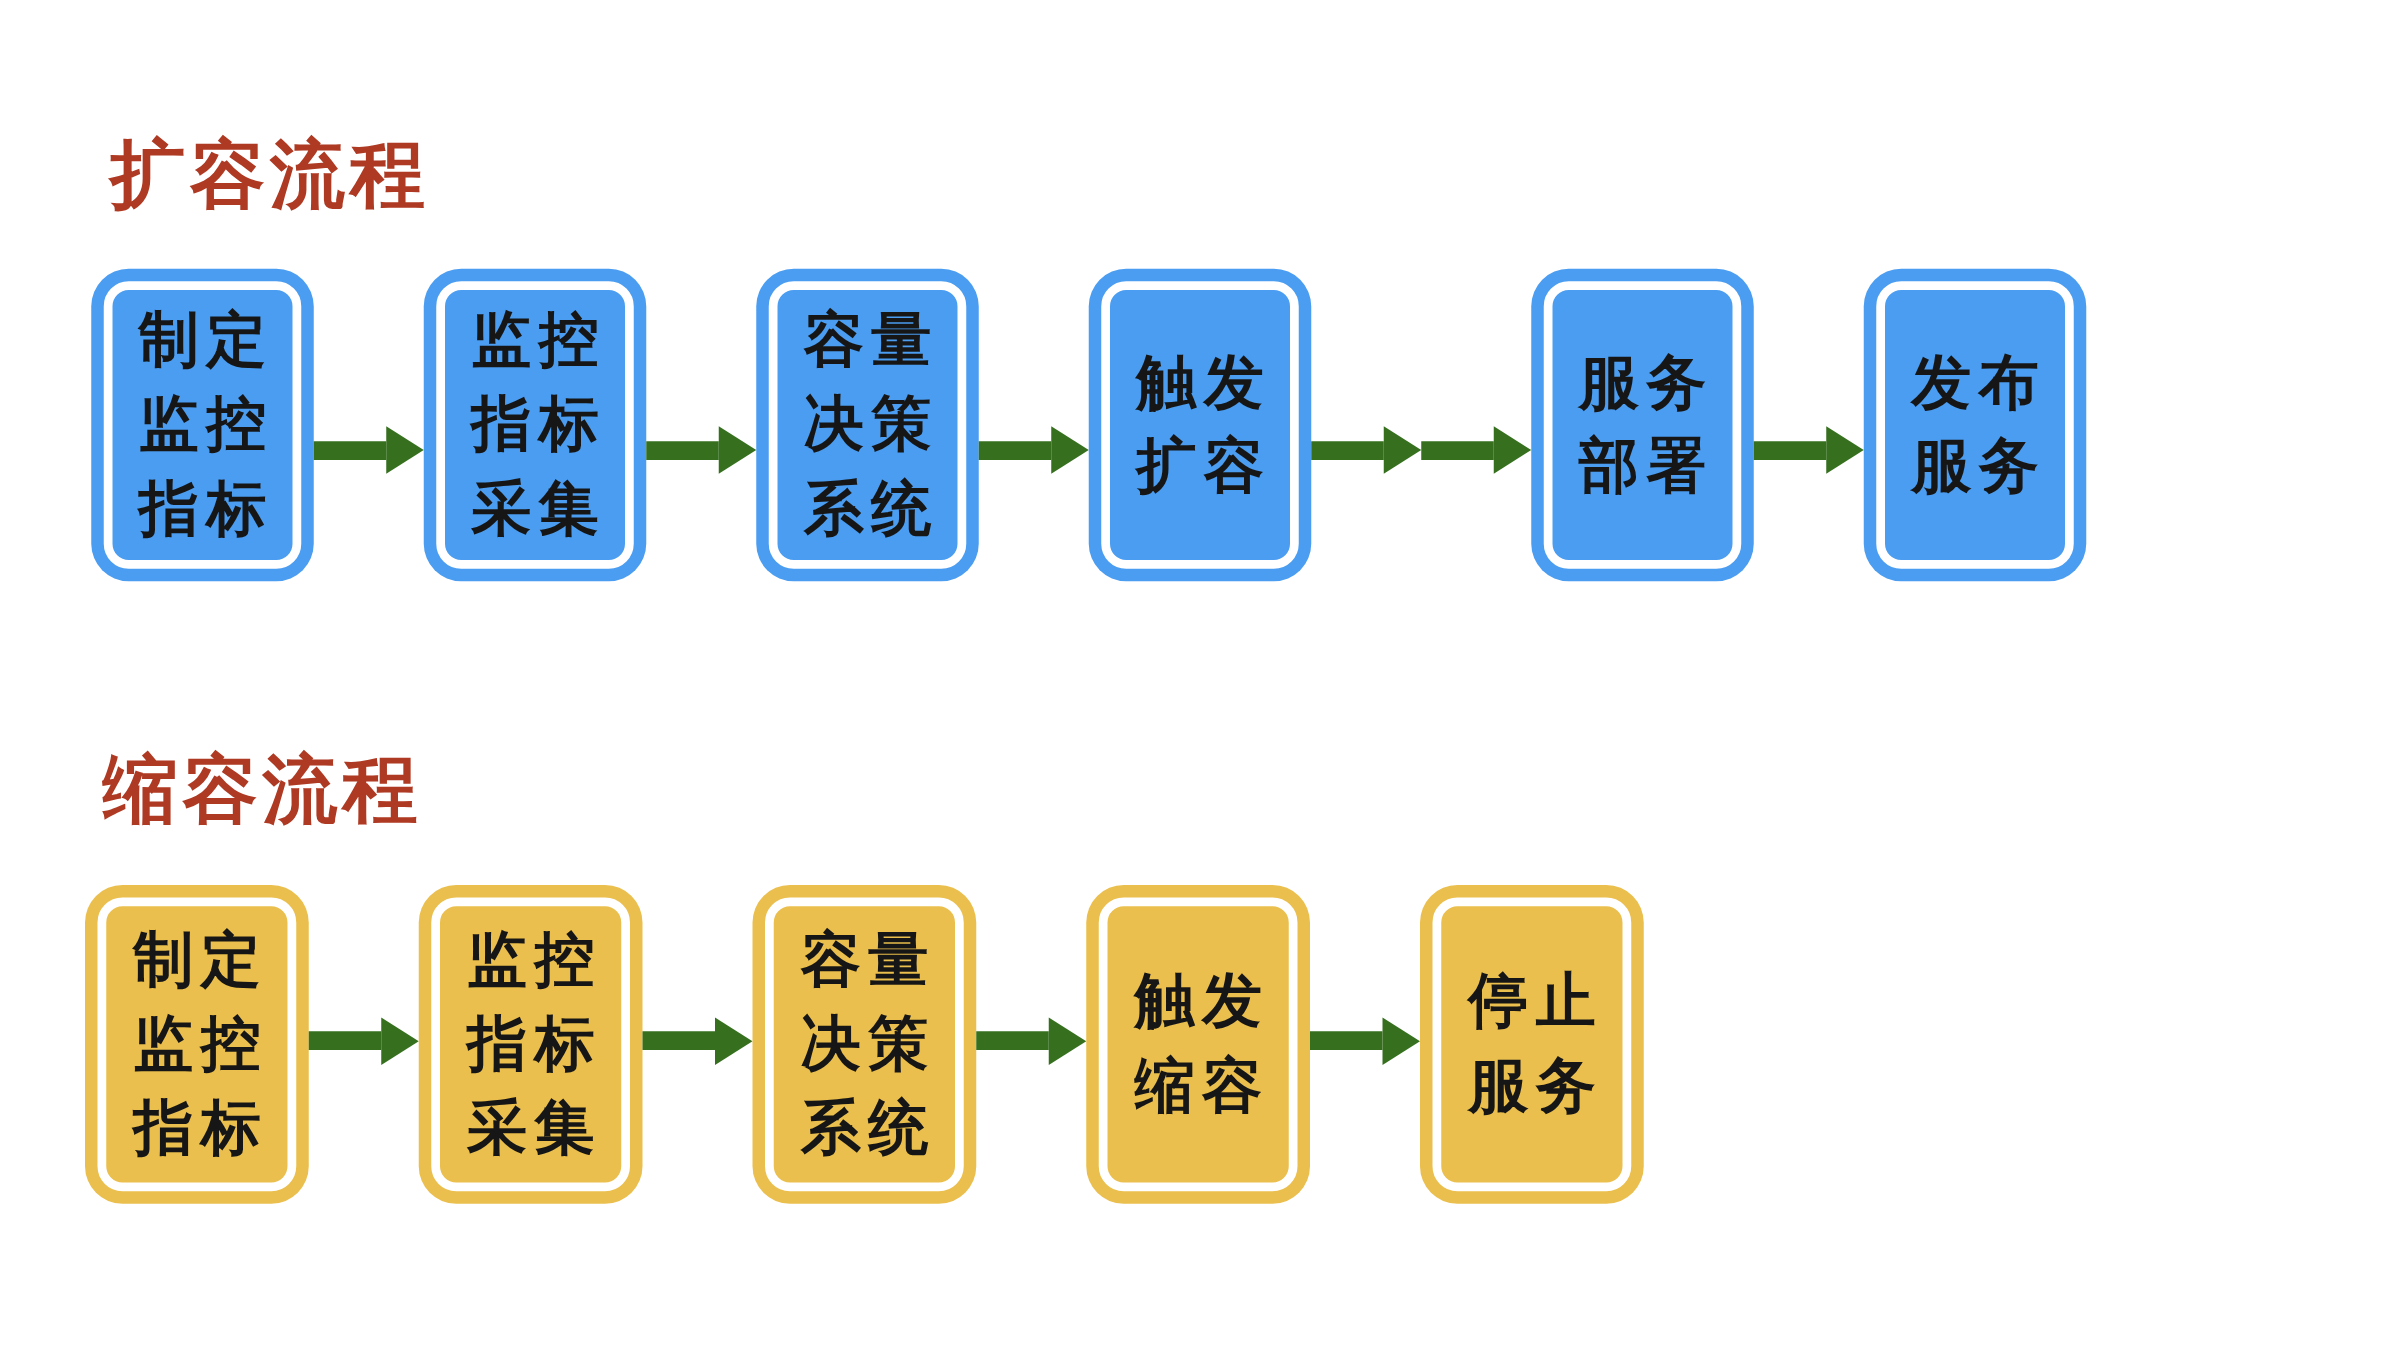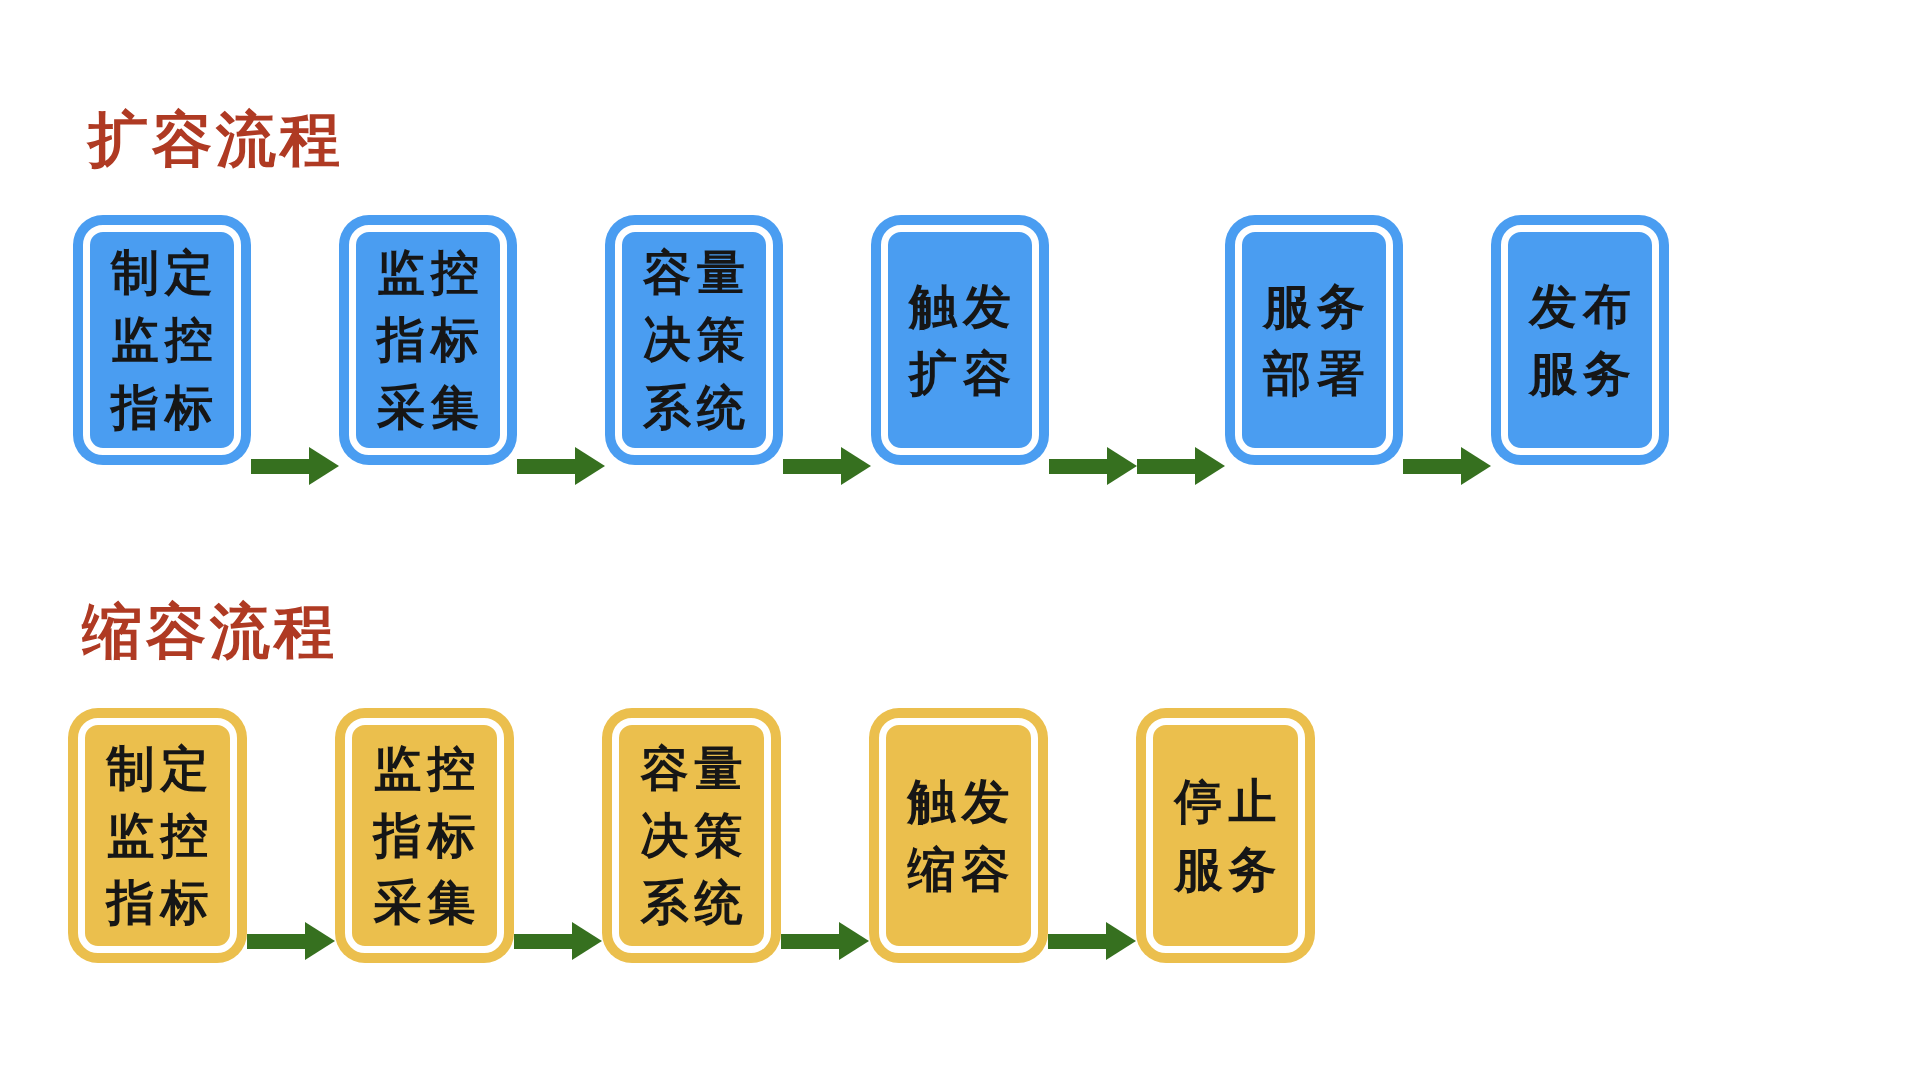--- a/index.html
+++ b/index.html
@@ -23,21 +23,21 @@
     letter-spacing:4px;
     color:var(--title_red);
     font-family:"Liberation Sans","DejaVu Sans",sans-serif;
   }
   .title-expand{left:88px;top:100px;}
   .title-shrink{left:82px;top:592px;}
 
   .row{
     position:absolute;
     display:flex;
-    align-items:flex-end;
+    align-items:center;
     font-family:Liberation Serif, serif;
   }
   .row-expand{left:73px;top:215px;height:250px;}
   .row-shrink{left:68px;top:708px;height:255px;}
 
   .box{
     position:relative;
     width:178px;
     height:250px;
     border-radius:30px;

